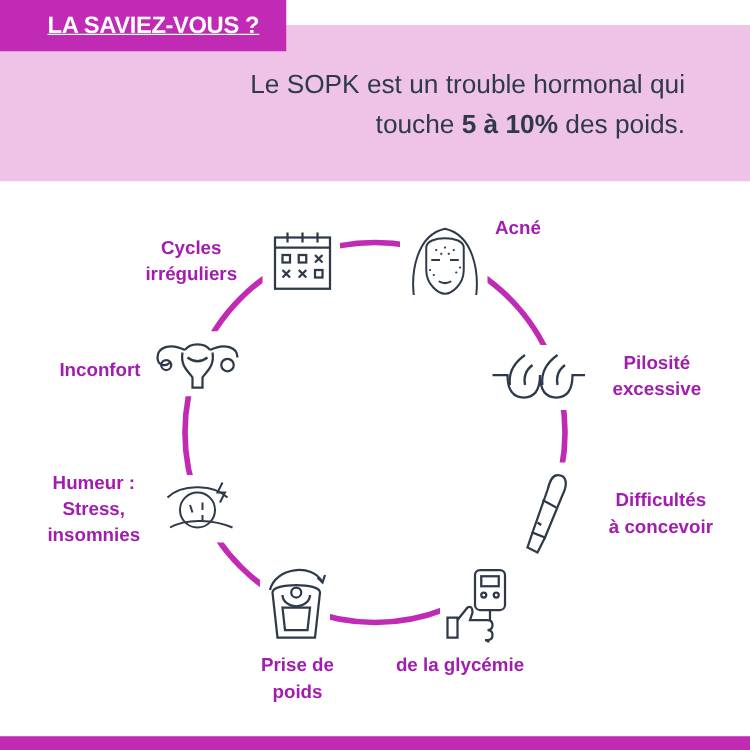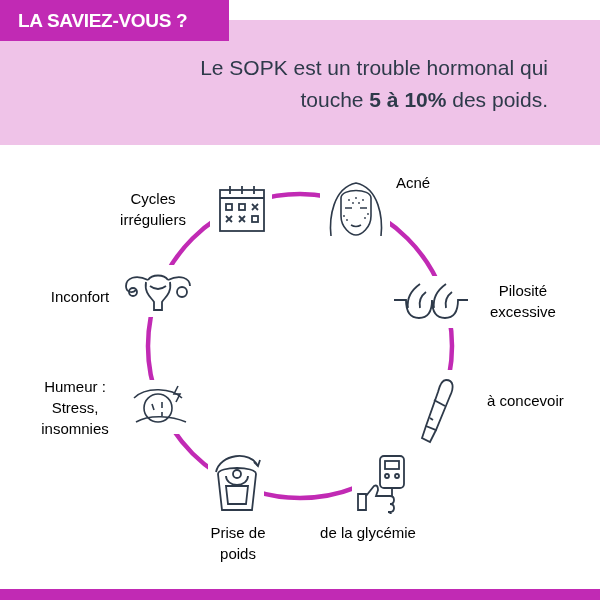--- a/index.html
+++ b/index.html
@@ -1,25 +1,25 @@
 <!DOCTYPE html>
 <html><head>
 <meta charset="utf-8">
 <style>
   * { margin:0; padding:0; box-sizing:border-box; }
   html, body { width:600px; height:600px; background:#ffffff; overflow:hidden; }
   body { position:relative; font-family:"Liberation Sans", "DejaVu Sans", sans-serif; color:#2e3a4a; }
   .band { position:absolute; left:0; top:20px; width:600px; height:125px; background:#efc3e8; }
   .tab { position:absolute; left:0; top:0; width:229px; height:41px; background:#c12ab4; color:#fff;
-         font-weight:bold; font-size:19px; letter-spacing:-0.3px; display:flex; align-items:center; padding-left:18px; }
+         font-weight:bold; font-size:19px; letter-spacing:-0.3px; display:flex; align-items:center; padding-left:38px;text-decoration:underline; }
   .headline { position:absolute; left:0; top:52px; width:548px; text-align:right; font-size:21px; line-height:32px; color:#2e3a4a; }
   .headline b { font-weight:bold; }
   .footer { position:absolute; left:0; top:589px; width:600px; height:11px; background:#c12ab4; }
   svg.ring { position:absolute; left:0; top:0; }
-  .label { position:absolute; font-size:15px; line-height:21px; color:#000000; text-align:center; white-space:nowrap; }
+  .label { position:absolute; font-size:15px; line-height:21px; color:#a21caf; text-align:center; white-space:nowrap;font-weight:bold; }
   .label.right { text-align:left; }
   .icon { position:absolute; }
 </style>
 </head>
 <body>
 
 <div class="band"></div>
 <div class="tab">
     <span>LA SAVIEZ-VOUS ?</span>
   </div>
@@ -148,20 +148,21 @@
   <div>irréguliers</div>
 </div>
 <div class="label right" style="left:396px;top:172px">
   <div>Acné</div>
 </div>
 <div class="label right" style="left:490px;top:280px;text-align:center">
   <div>Pilosité</div>
   <div>excessive</div>
 </div>
 <div class="label right" style="left:487px;top:390px;text-align:center">
+  <div>Difficultés</div>
   <div>à concevoir</div>
 </div>
 <div class="label" style="left:302px;top:522px;width:132px">
   <div>de la glycémie</div>
 </div>
 <div class="label" style="left:196px;top:522px;width:84px">
   <div>Prise de</div>
   <div>poids</div>
 </div>
 <div class="label" style="left:30px;top:376px;width:90px">

